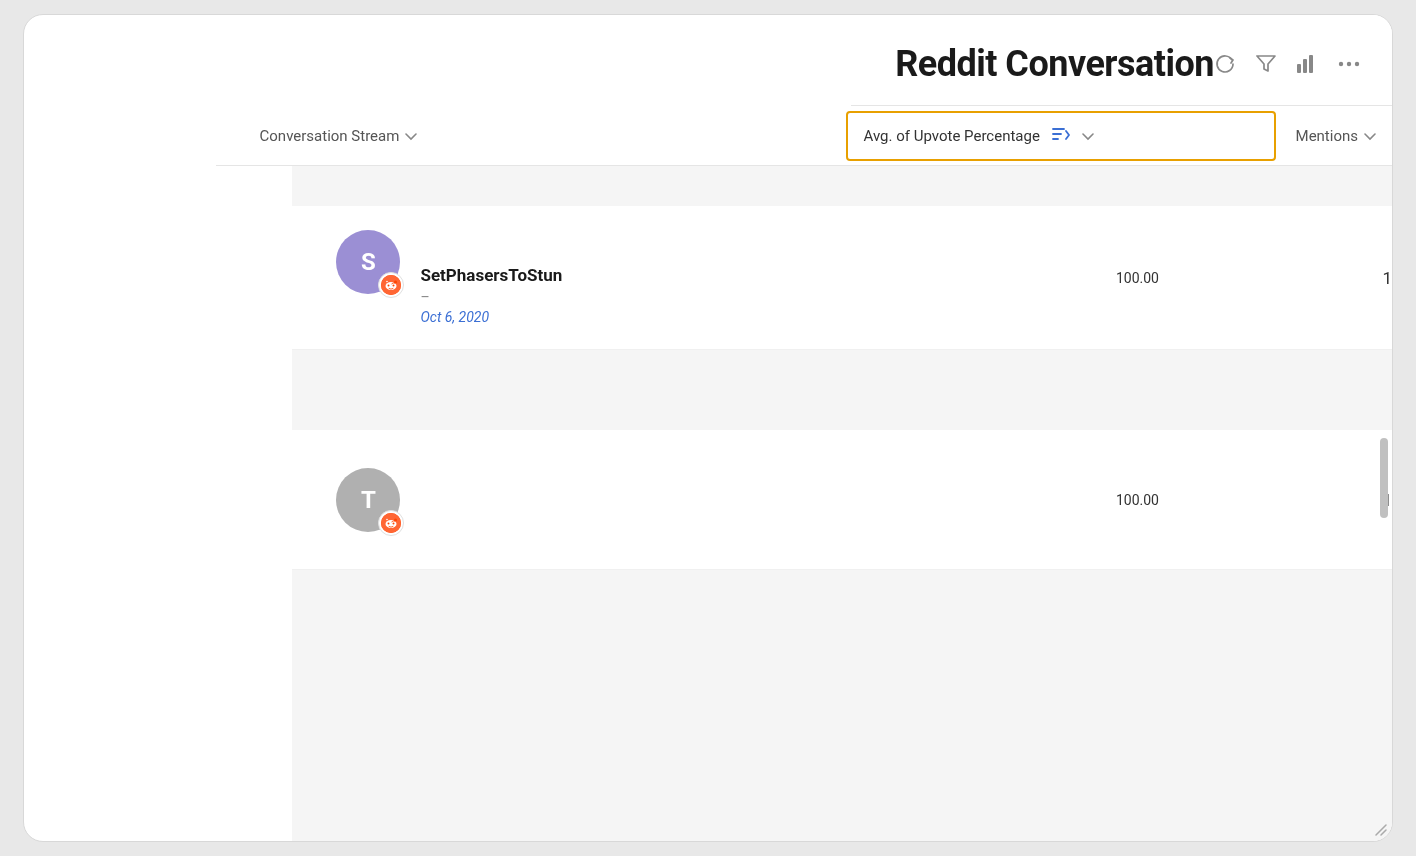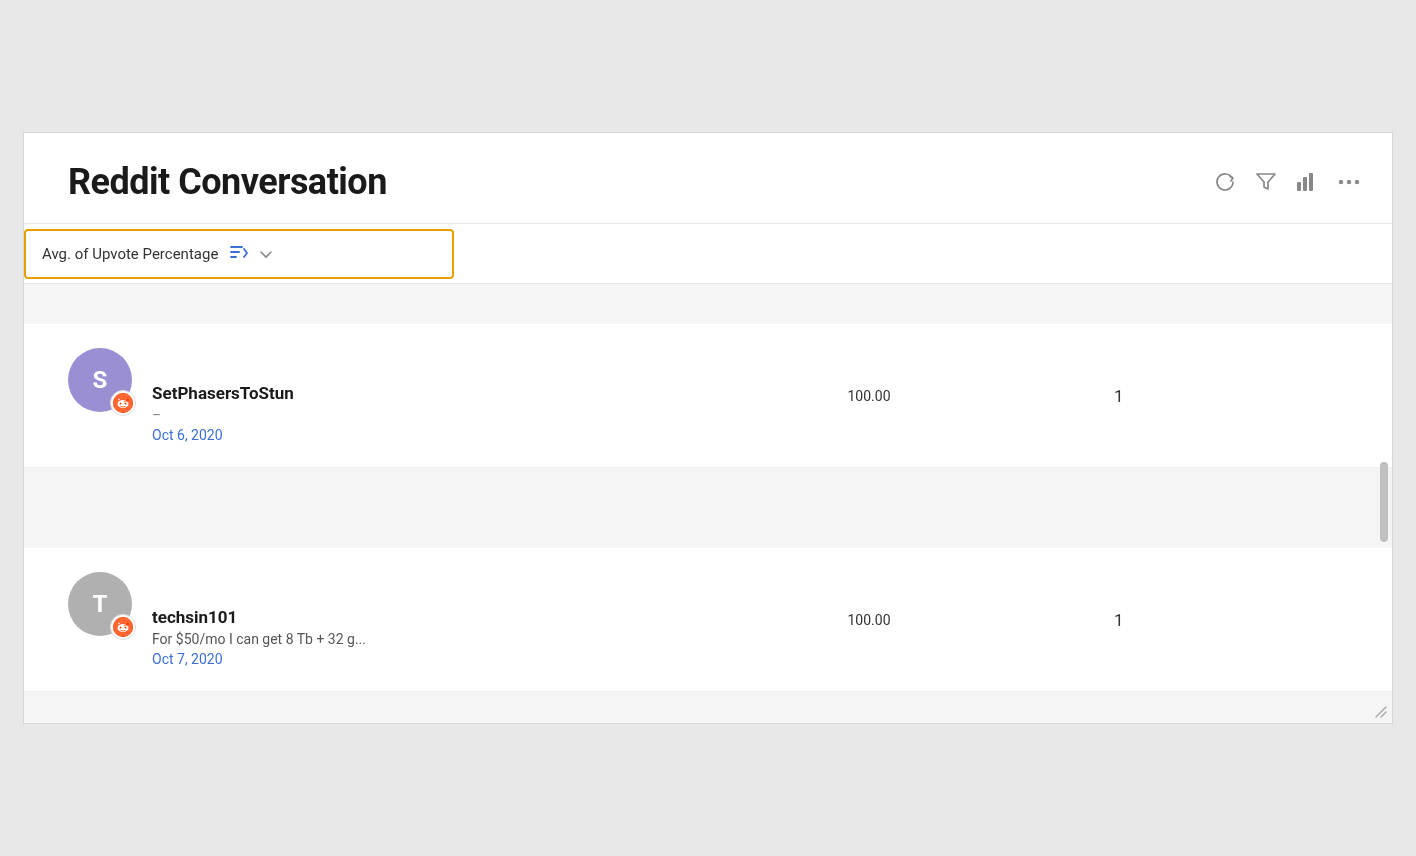--- a/index.html
+++ b/index.html
@@ -7,27 +7,28 @@
       background: #e8e8e8;
       display: flex;
       align-items: center;
       justify-content: center;
       min-height: 100vh;
       font-family: -apple-system, BlinkMacSystemFont, 'Segoe UI', Roboto, sans-serif;
     }
     .card {
       background: #ffffff;
       border: 1px solid #d8d8d8;
-      border-radius: 0;
+      border-radius: 20px;
       width: 1370px;
-      height: 592px;
+      height: 828px;
       display: flex;
       flex-direction: column;
       overflow: hidden;
       position: relative;
+      align-items: flex-end;
     }
     
     .header {
       display: flex;
       align-items: center;
       justify-content: space-between;
       padding: 28px 32px 20px 44px;
       border-bottom: 1px solid #e5e5e5;
       background: #fff;
     }
@@ -165,20 +166,21 @@
       font-size: 14px;
       color: #888;
     }
     .user-snippet {
       font-size: 14px;
       color: #555;
     }
     .user-date {
       font-size: 14px;
       color: #3b6fd4;
+      font-style: italic;
     }
     .row-upvote {
       flex: 0 0 430px;
       font-size: 14px;
       color: #333;
       text-align: center;
       padding-left: 0;
     }
     .row-mentions {
       flex: 1;
@@ -252,30 +254,46 @@
         <svg width="22" height="6" viewBox="0 0 22 6" fill="#888" xmlns="http://www.w3.org/2000/svg">
           <circle cx="3" cy="3" r="2.2"></circle>
           <circle cx="11" cy="3" r="2.2"></circle>
           <circle cx="19" cy="3" r="2.2"></circle>
         </svg>
       </span>
     </div>
   </div>
 
   <div class="col-headers">
+    <div class="col-header col-header-stream">
+      <span>Conversation Stream</span>
+      <span>
+        <svg width="12" height="8" viewBox="0 0 12 8" fill="none">
+          <path d="M1 1l5 5 5-5" stroke="#888" stroke-width="1.6" stroke-linecap="round"></path>
+        </svg>
+      </span>
+    </div>
     <div class="col-header col-header-upvote">
       <span>Avg. of Upvote Percentage</span>
       <span class="sort-icon" style="color:#3b6fd4; font-size:14px;">
         <svg width="18" height="14" viewBox="0 0 18 14" fill="none">
           <line x1="1" y1="2" x2="12" y2="2" stroke="#3b6fd4" stroke-width="1.8" stroke-linecap="round"></line>
           <line x1="1" y1="7" x2="9" y2="7" stroke="#3b6fd4" stroke-width="1.8" stroke-linecap="round"></line>
           <line x1="1" y1="12" x2="6" y2="12" stroke="#3b6fd4" stroke-width="1.8" stroke-linecap="round"></line>
           <polyline points="14,4 17,8 14,12" fill="none" stroke="#3b6fd4" stroke-width="1.8" stroke-linecap="round" stroke-linejoin="round"></polyline>
         </svg>
       </span>
+      <span>
+        <svg width="12" height="8" viewBox="0 0 12 8" fill="none">
+          <path d="M1 1l5 5 5-5" stroke="#888" stroke-width="1.6" stroke-linecap="round"></path>
+        </svg>
+      </span>
+    </div>
+    <div class="col-header col-header-mentions">
+      <span>Mentions</span>
       <span>
         <svg width="12" height="8" viewBox="0 0 12 8" fill="none">
           <path d="M1 1l5 5 5-5" stroke="#888" stroke-width="1.6" stroke-linecap="round"></path>
         </svg>
       </span>
     </div>
   </div>
 
   <div class="content">
 
@@ -322,25 +340,20 @@
               <ellipse cx="10" cy="11" rx="5.5" ry="4" fill="white"></ellipse>
               <circle cx="7.5" cy="10.5" r="1" fill="#FF4500"></circle>
               <circle cx="12.5" cy="10.5" r="1" fill="#FF4500"></circle>
               <path d="M8 13.5 Q10 15 12 13.5" stroke="#FF4500" stroke-width="0.8" fill="none" stroke-linecap="round"></path>
               <circle cx="14.5" cy="7" r="1.5" fill="#FF4500"></circle>
               <path d="M10.5 9 Q12 7.5 14 8" stroke="#FF4500" stroke-width="0.8" fill="none"></path>
               <circle cx="6" cy="6.5" r="0.8" fill="white"></circle>
             </svg>
           </div>
         </div>
-        <div class="user-info">
-          <span class="username">techsin101</span>
-          <span class="user-snippet">For $50/mo I can get 8 Tb + 32 g...</span>
-          <span class="user-date">Oct 7, 2020</span>
-        </div>
       </div>
       <div class="row-upvote">100.00</div>
       <div class="row-mentions">1</div>
     </div>
 
     <div class="spacer" style="height:120px;"></div>
 
     <div class="scrollbar-track">
       <div class="scrollbar-thumb"></div>
     </div>

